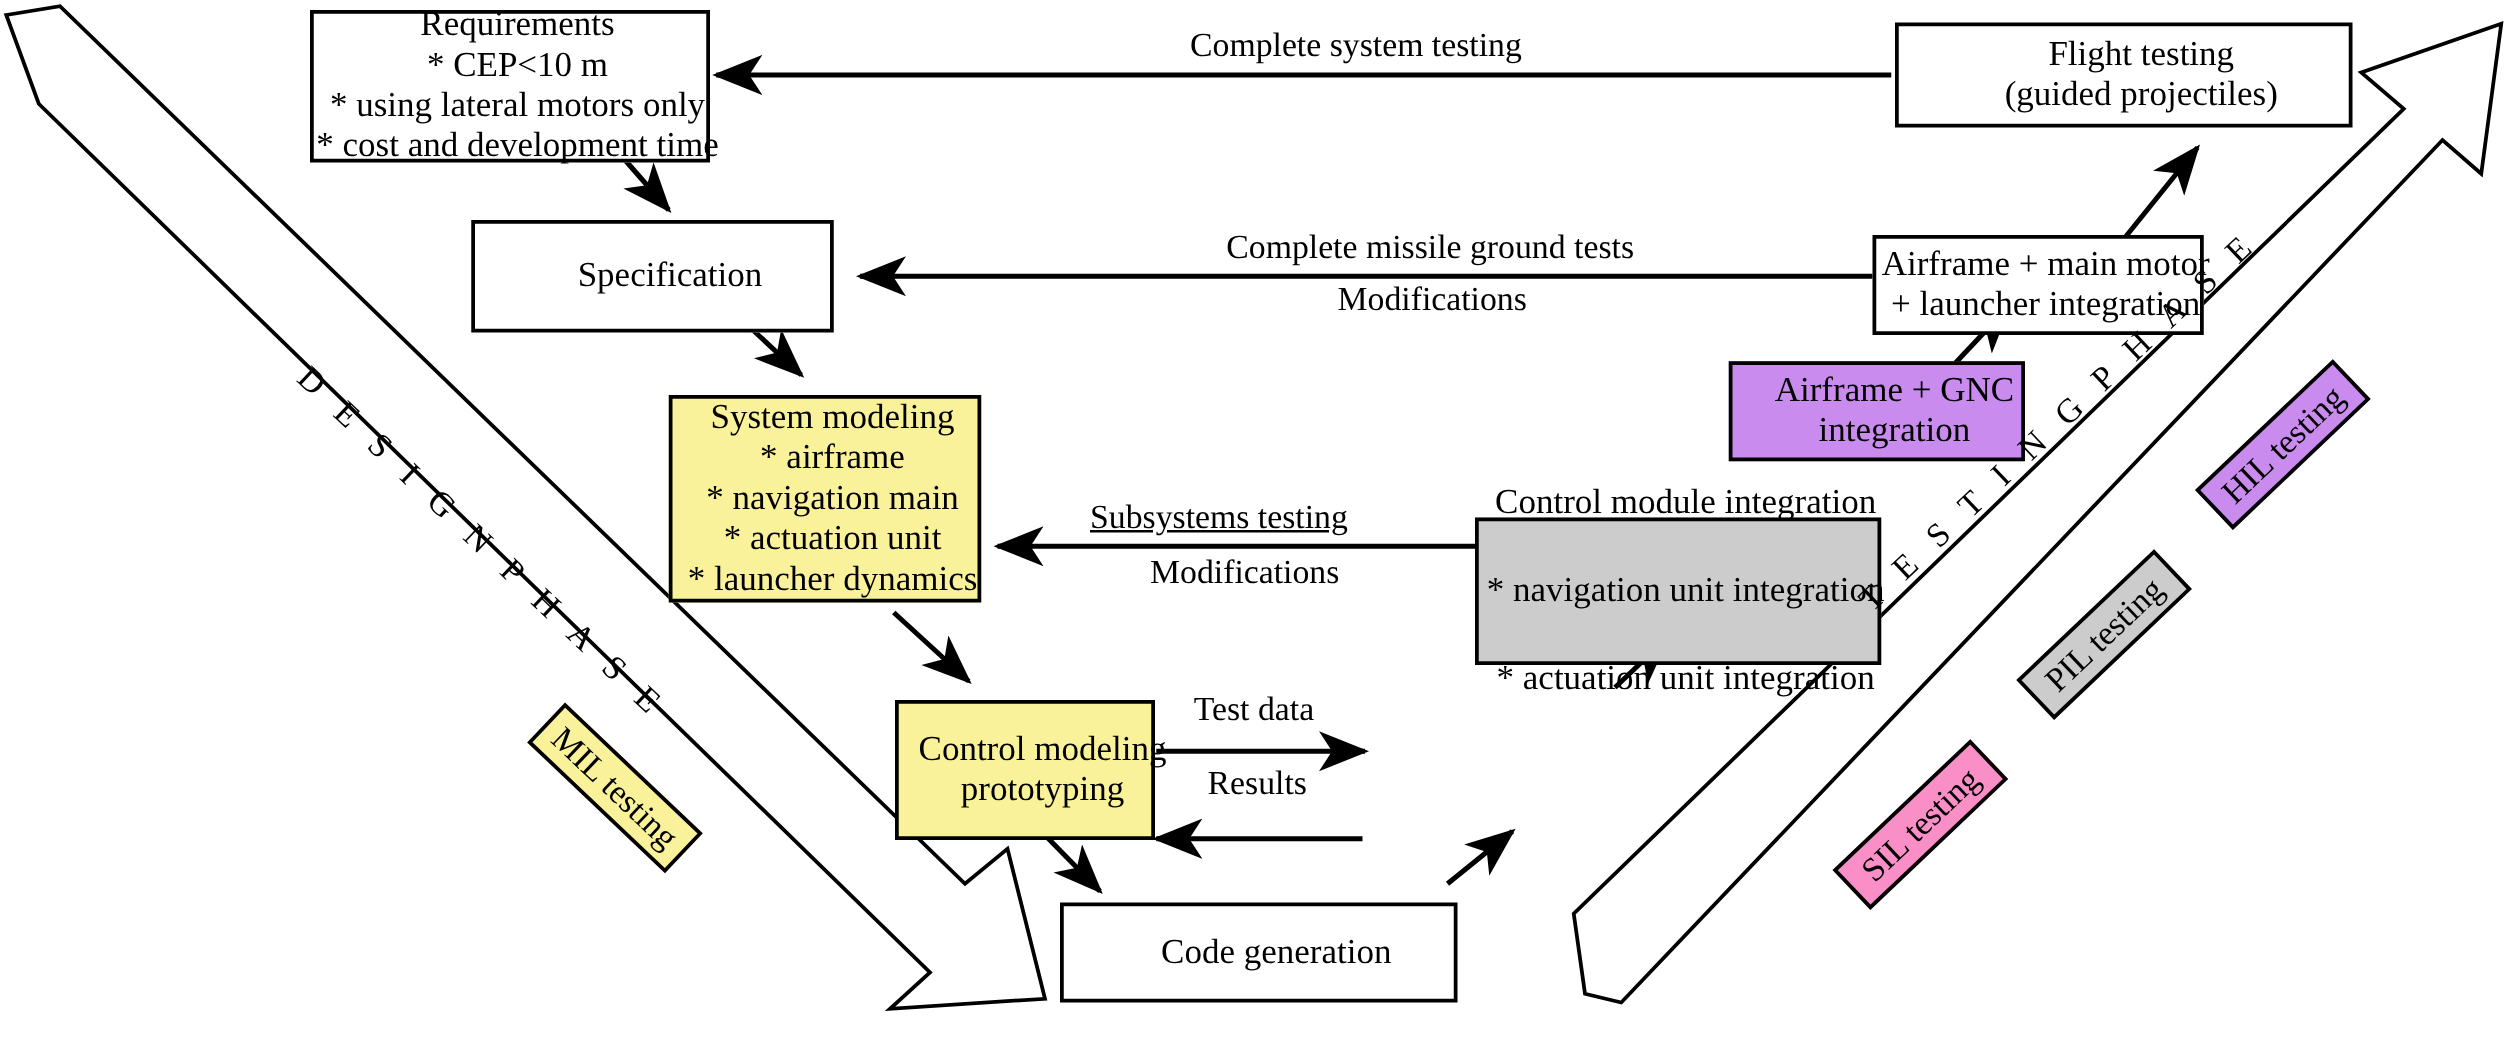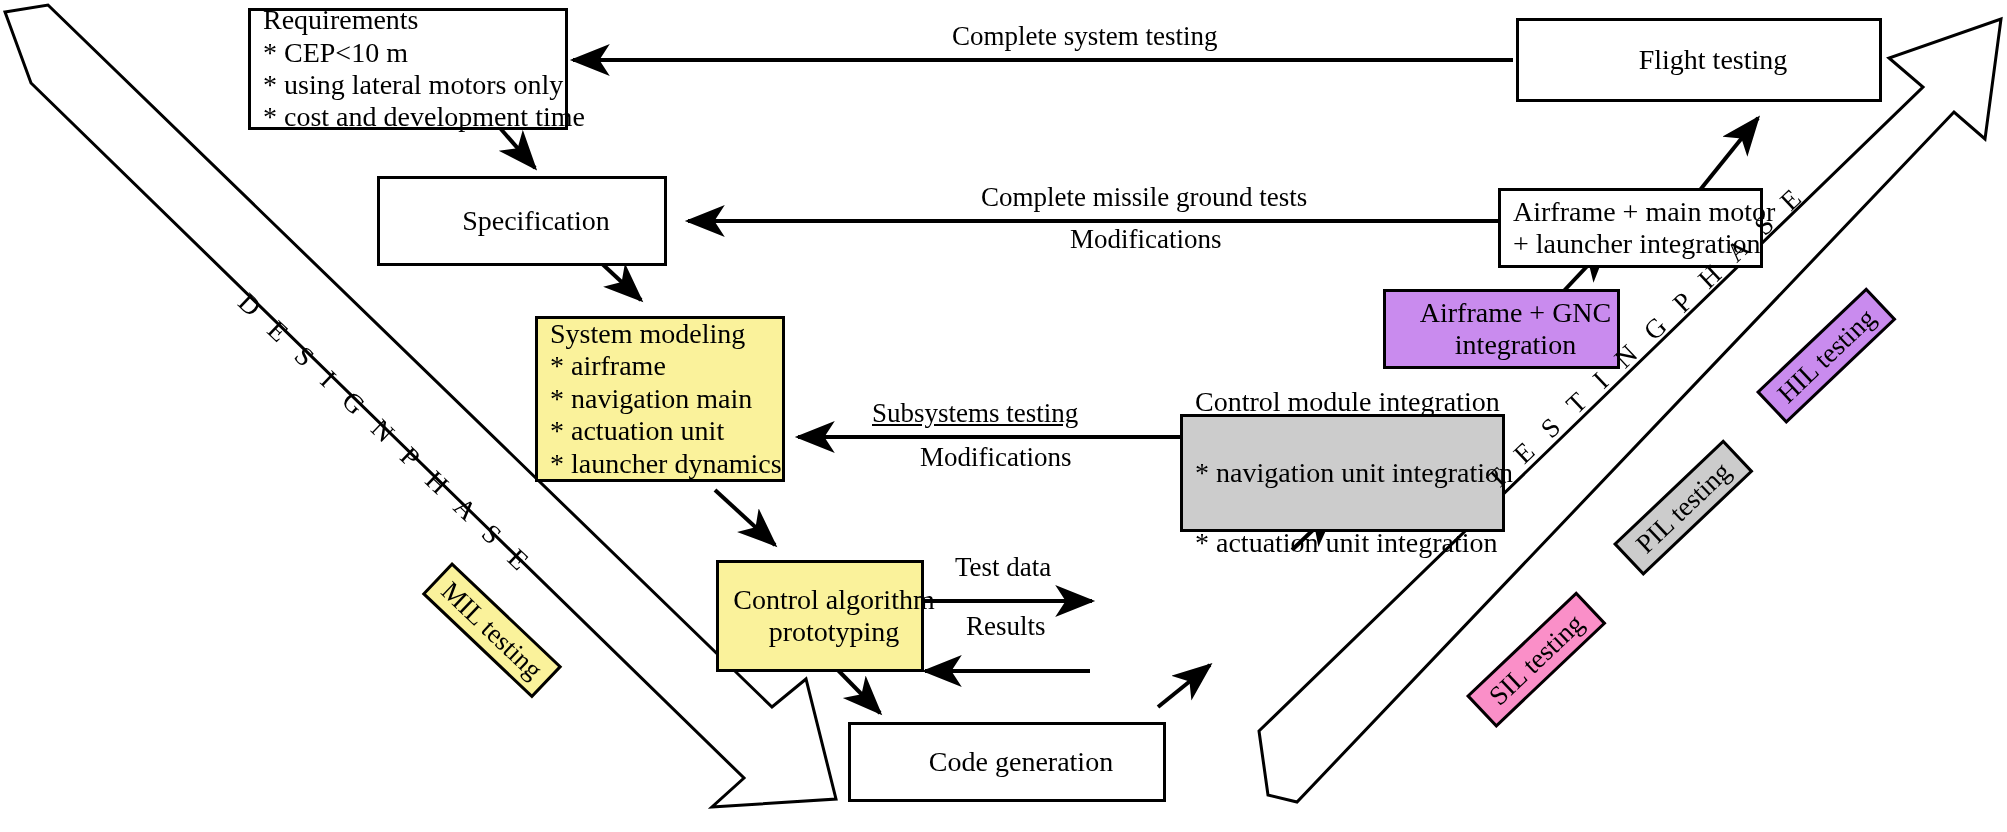--- a/index.html
+++ b/index.html
@@ -17,21 +17,21 @@
     border:3px solid #000;
     background:#ffffff;
     display:flex;
     flex-direction:column;
     justify-content:center;
     line-height:1.16;
     z-index:5;
   }
   .box .ln { white-space:nowrap; }
   .box.center { align-items:center; text-align:center;padding-left:28px; }
-  .box.left { align-items:flex-start; text-align:left; padding-left:12px; }
+  .box.left { align-items:center; text-align:left; padding-left:12px; }
   .fs28 { font-size:28px; }
   .yellow { background:#FAF29B; }
   .gray   { background:#CCCCCC; }
   .purple { background:#C98BEE; }
   .pink   { background:#FA8FC8; }
   .edge-label {
     position:absolute;
     font-size:27px;
     white-space:nowrap;
     z-index:6;
@@ -124,21 +124,21 @@
 
   <div class="box left fs28 yellow" style="left:535px; top:316px; width:250px; height:166px;">
     <div class="ln">System modeling</div>
     <div class="ln">* airframe</div>
     <div class="ln">* navigation main</div>
     <div class="ln">* actuation unit</div>
     <div class="ln">* launcher dynamics</div>
   </div>
 
   <div class="box center fs28 yellow" style="left:716px; top:560px; width:208px; height:112px;">
-    <div class="ln">Control algorithm</div>
+    <div class="ln">Control modeling</div>
     <div class="ln">prototyping</div>
   </div>
 
   <div class="box center fs28" style="left:848px; top:722px; width:318px; height:80px;">
     <div class="ln">Code generation</div>
   </div>
 
 
   <div class="box left fs28 gray" style="left:1180px; top:414px; width:325px; height:118px;gap:38px;">
     <div class="ln">Control module integration</div>
@@ -151,20 +151,21 @@
     <div class="ln">integration</div>
   </div>
 
   <div class="box left fs28" style="left:1498px; top:188px; width:265px; height:80px;">
     <div class="ln">Airframe + main motor</div>
     <div class="ln">+ launcher integration</div>
   </div>
 
   <div class="box center fs28" style="left:1516px; top:18px; width:366px; height:84px;">
     <div class="ln">Flight testing</div>
+    <div class="ln">(guided projectiles)</div>
   </div>
 
   <div class="edge-label" style="left:952px; top:21px;">Complete system testing</div>
 
   <div class="edge-label" style="left:981px; top:182px;">Complete missile ground tests</div>
 
   <div class="edge-label" style="left:1070px; top:224px;">Modifications</div>
 
   <div class="edge-label" style="left:872px; top:398px;text-decoration:underline;">Subsystems testing</div>
 

